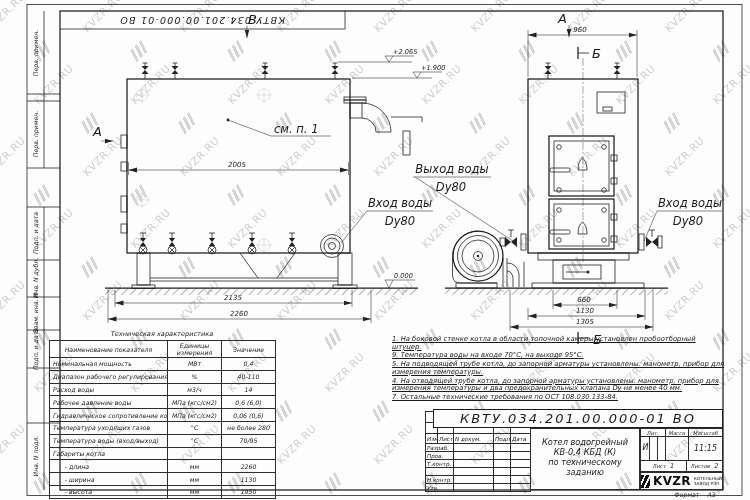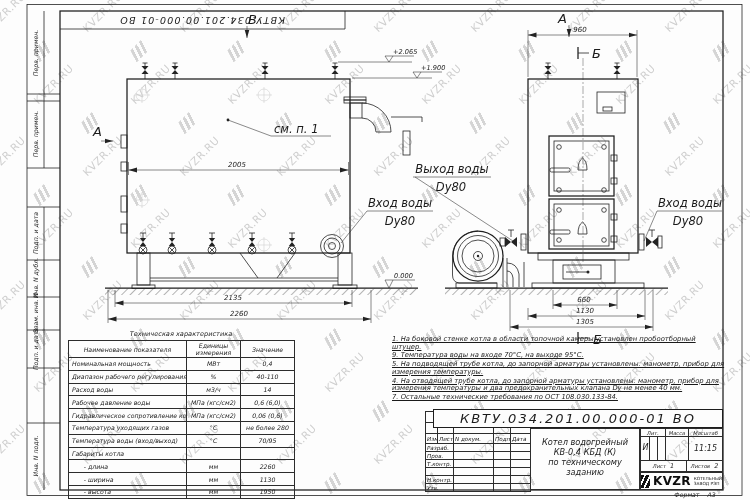--- a/index.html
+++ b/index.html
@@ -16,21 +16,21 @@
   svg .s{stroke:#232323;fill:none;stroke-width:.8;}
   svg .s2{stroke:#1d1d1d;fill:none;stroke-width:1.25;}
   svg .d{stroke:#2a2a2a;fill:none;stroke-width:.55;}
   svg .f{fill:#232323;stroke:none;}
   svg .reg{stroke:#d6d6d6;fill:none;stroke-width:.7;}
   svg .cl{stroke:#555;fill:none;stroke-width:.5;stroke-dasharray:8 2 2 2;}
   svg text{fill:#1b1b1b;font-family:"DejaVu Sans",sans-serif;font-style:italic;}
   .t6{font-size:6.2px;} .t65{font-size:6.6px;} .t7{font-size:7px;}
   .t10{font-size:9.5px;letter-spacing:1.2px;} .t11{font-size:11.5px;} .t13{font-size:13px;}
   
-  .spec{position:absolute;left:68px;top:330px;width:226px;}
+  .spec{position:absolute;left:49px;top:330px;width:226px;}
   .spec .ttl{font:italic 6.6px "DejaVu Sans",sans-serif;color:#1b1b1b;text-align:center;height:10px;}
   .spec table{border-collapse:collapse;table-layout:fixed;width:226px;}
   .spec td{border:1px solid #2c2c2c;font:italic 6.2px "DejaVu Sans",sans-serif;color:#1b1b1b;
            padding:0 0 0 3px;height:11.8px;overflow:hidden;white-space:pre;}
   .spec tr.hdr td{height:16px;text-align:center;padding:0 1px;white-space:normal;line-height:7px;}
   .spec td.c{text-align:center;padding:0;}
   
   .notes{position:absolute;left:392px;top:336px;width:334px;
          font:italic 6.8px/7.7px "DejaVu Sans",sans-serif;color:#1b1b1b;}
   .notes .note-item{margin-bottom:1px;text-decoration:underline;}

